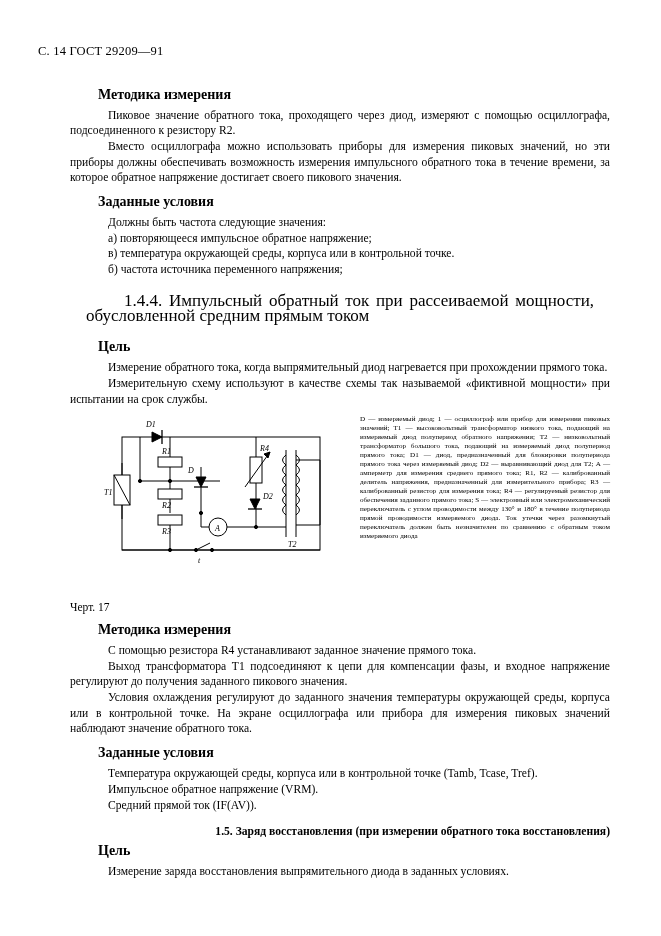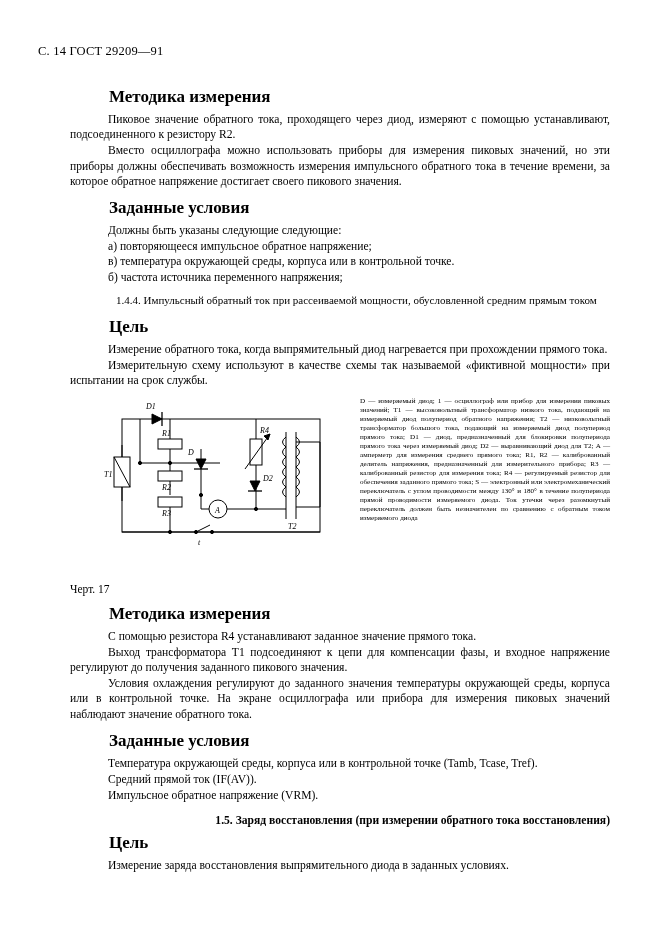--- a/index.html
+++ b/index.html
@@ -32,43 +32,43 @@
     white-space: nowrap;
   }
   .content {
     position: absolute;
     left: 70px;
     top: 78px;
     width: 540px;
   }
   .sec-title {
     font-weight: bold;
-    font-size: 17px;
-    margin: 9px 0 5px 39px;
+    font-size: 14px;
+    margin: 9px 0 5px 28px;
   }
   p.body {
     font-size: 11.6px;
     line-height: 15.2px;
     text-align: justify;
     margin: 0 0 1px 0;
     text-indent: 38px;
     hyphens: none;
   }
   p.list {
     font-size: 11.6px;
     line-height: 15.2px;
     margin: 0;
     text-indent: 38px;
   }
   .num-head {
-    font-size: 11px;
+    font-size: 17px;
     line-height: 15.2px;
     text-align: justify;
     text-indent: 38px;
-    margin: 8px;
+    margin: 16px;
   }
   .bold-head {
     font-weight: bold;
     font-size: 11.6px;
     line-height: 15.4px;
     text-indent: 0;
     margin: 10px 0 4px 0;
     text-align: right;
   }
   .fig-caption {
@@ -103,25 +103,25 @@
 </head>
 <body>
 
 <div class="page">
 
   <div class="header">С. 14 ГОСТ 29209—91</div>
 
   <div class="content">
 
     <div class="sec-title">Методика измерения</div>
-    <p class="body">Пиковое значение обратного тока, проходящего через диод, измеряют с помощью устанавливают, подсоединенного к резистору R2.</p>
+    <p class="body">Пиковое значение обратного тока, проходящего через диод, измеряют с помощью осциллографа, подсоединенного к резистору R2.</p>
     <p class="body">Вместо осциллографа можно использовать приборы для измерения пиковых значений, но эти приборы должны обеспечивать возможность измерения импульсного обратного тока в течение времени, за которое обратное напряжение достигает своего пикового значения.</p>
 
     <div class="sec-title">Заданные условия</div>
-    <p class="body">Должны быть указаны следующие следующие:</p>
+    <p class="body">Должны быть частота следующие значения:</p>
     <p class="list">а)  повторяющееся импульсное обратное напряжение;</p>
     <p class="list">в)  температура окружающей среды, корпуса или в контрольной точке.</p>
     <p class="list">б)  частота источника переменного напряжения;</p>
     <p class="num-head">1.4.4.  Импульсный обратный ток при рассеиваемой мощности, обусловленной средним прямым током</p>
 
     <div class="sec-title">Цель</div>
     <p class="body">Измерение обратного тока, когда выпрямительный диод нагревается при прохождении прямого тока.</p>
     <p class="body">Измерительную схему используют в качестве схемы так называемой «фиктивной мощности» при испытании на срок службы.</p>
 
 
@@ -219,22 +219,22 @@
 
     <div class="fig-caption">Черт. 17</div>
 
     <div class="sec-title">Методика измерения</div>
     <p class="body">С помощью резистора R4 устанавливают заданное значение прямого тока.</p>
     <p class="body">Выход трансформатора T1 подсоединяют к цепи для компенсации фазы, и входное напряжение регулируют до получения заданного пикового значения.</p>
     <p class="body">Условия охлаждения регулируют до заданного значения температуры окружающей среды, корпуса или в контрольной точке. На экране осциллографа или прибора для измерения пиковых значений наблюдают значение обратного тока.</p>
 
     <div class="sec-title">Заданные условия</div>
     <p class="body">Температура окружающей среды, корпуса или в контрольной точке (Tamb, Tcase, Tref).</p>
+    <p class="body">Импульсное обратное напряжение (VRM).</p>
     <p class="body">Средний прямой ток (IF(AV)).</p>
-    <p class="body">Импульсное обратное напряжение (VRM).</p>
 
     <p class="bold-head">
       <span>1.5.</span>
       <span>Заряд восстановления (при измерении обратного тока восстановления)</span>
     </p>
 
     <div class="sec-title" style="margin-top:4px">Цель</div>
     <p class="body">Измерение заряда восстановления выпрямительного диода в заданных условиях.</p>
 
   </div>

